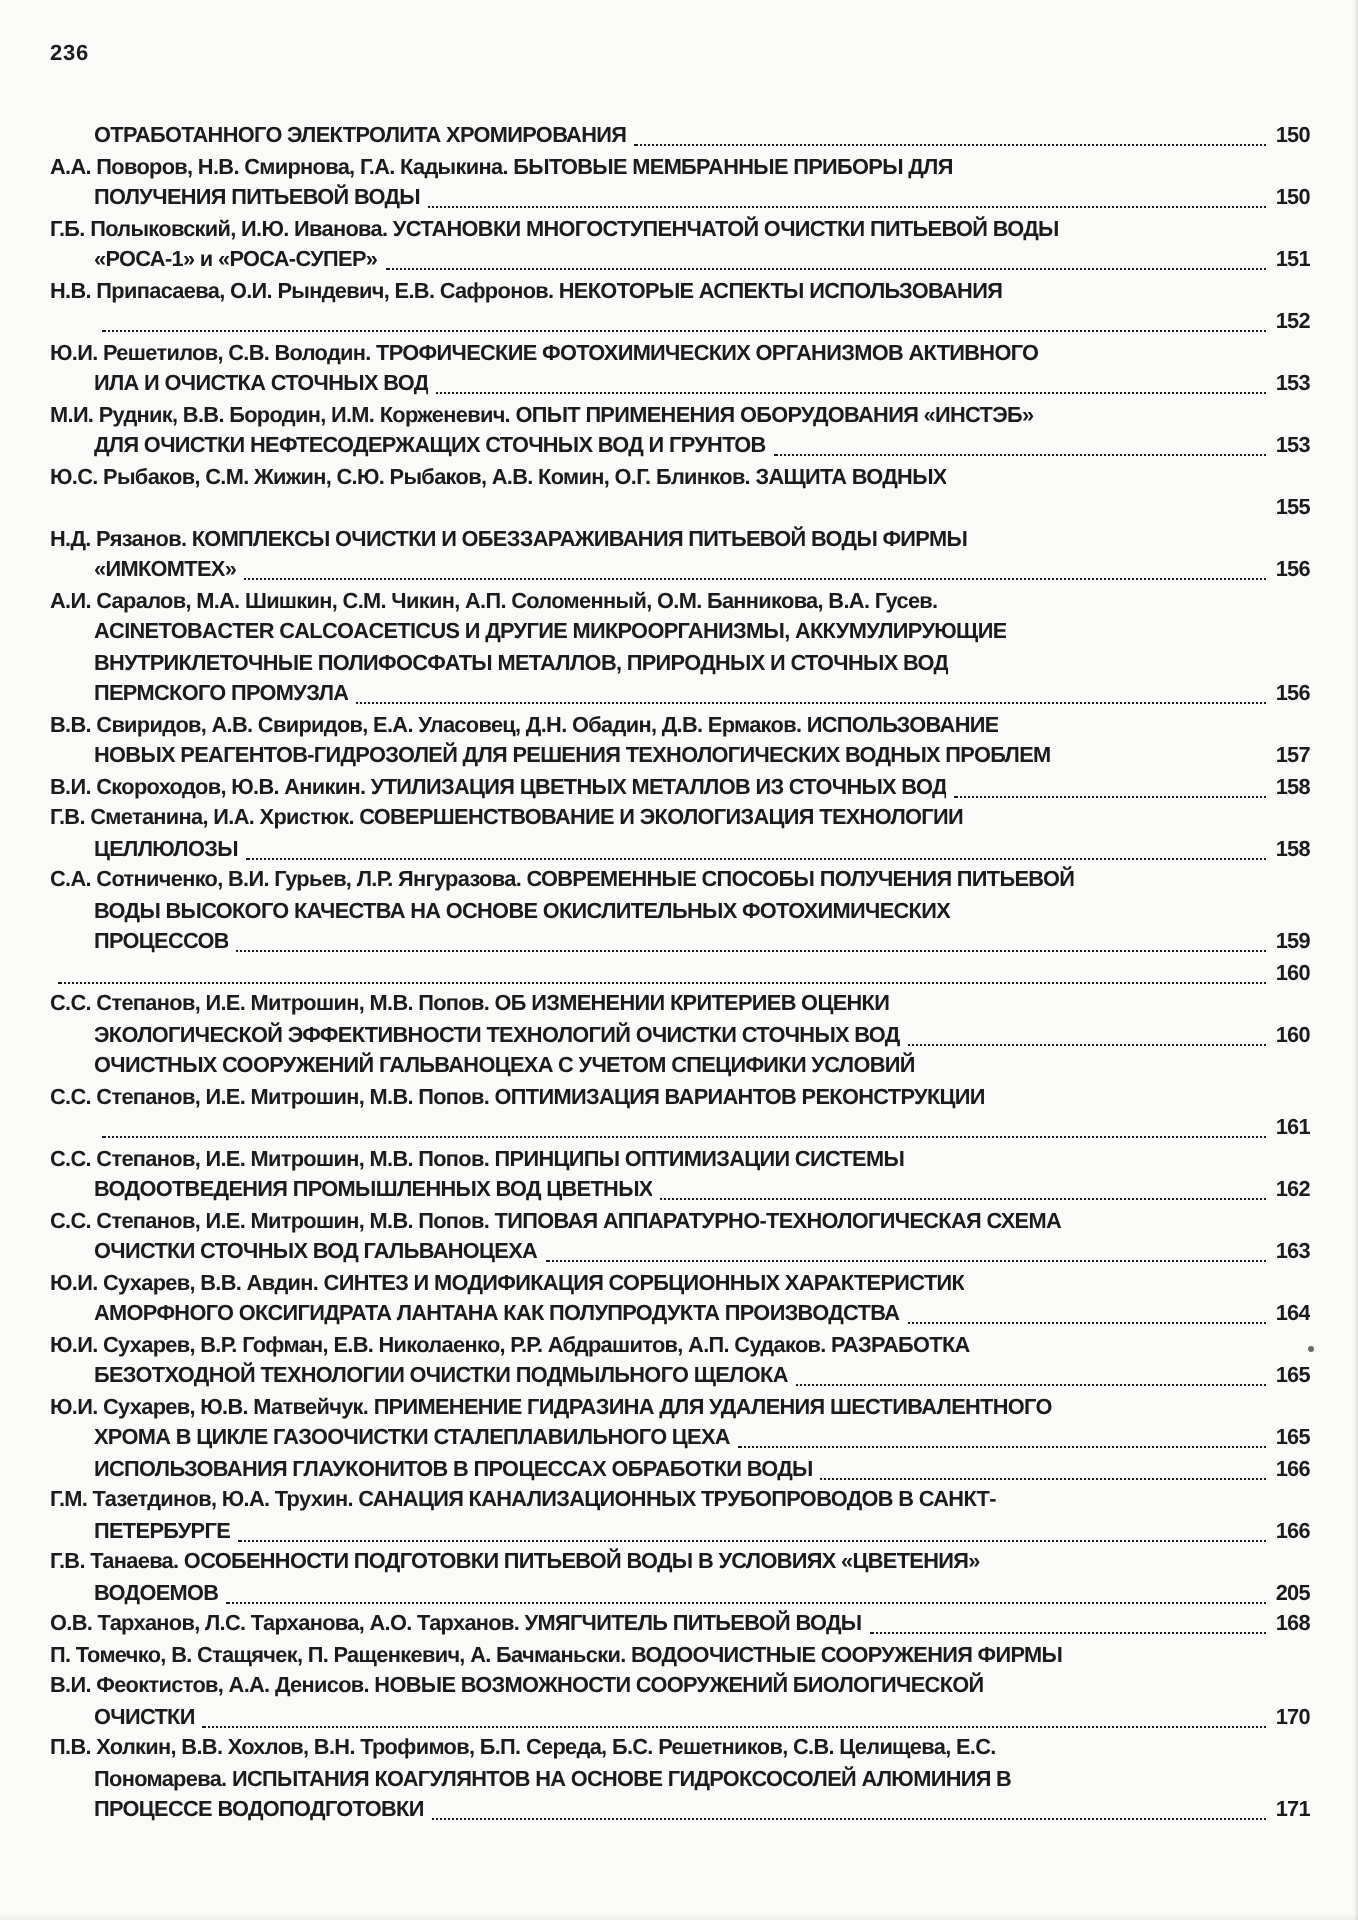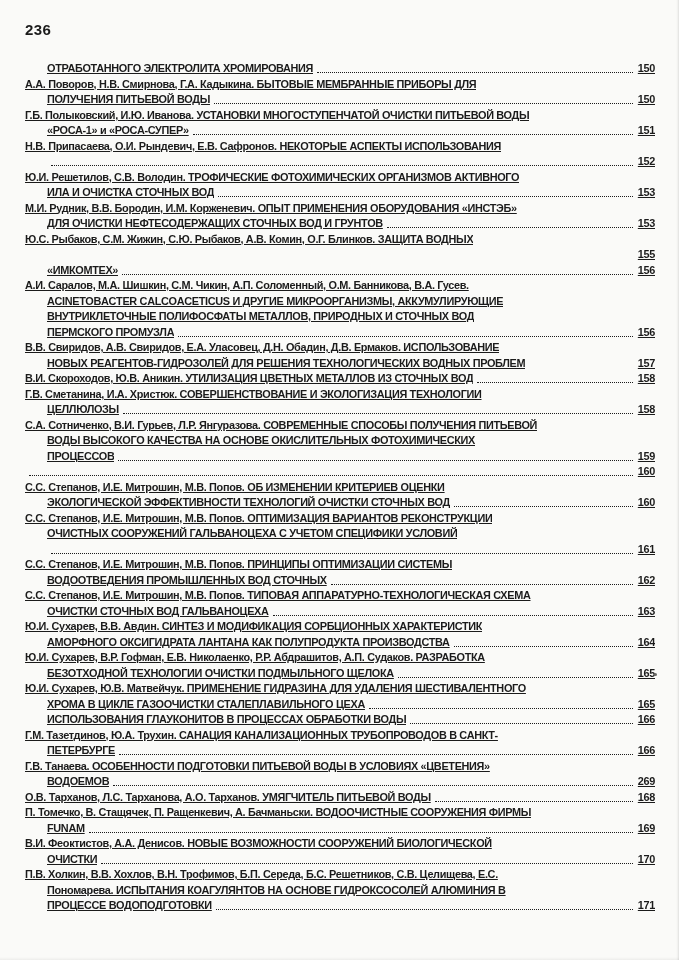--- a/index.html
+++ b/index.html
@@ -21,30 +21,30 @@
     position:absolute;left:0;right:0;bottom:0;height:3px;
     background:linear-gradient(to top, rgba(0,0,0,0.05), transparent);
     pointer-events:none;
   }
   .speck{
     position:absolute;left:654px;top:673px;width:3px;height:3px;
     background:#6a6a66;border-radius:50%;
   }
   .pageno{
     position:absolute;left:25px;top:21px;
-    font-size:15px;letter-spacing:0.4px;
+    font-size:11px;letter-spacing:0.4px;
   }
   .toc{
     position:absolute;left:25px;right:24px;top:61px;
   }
   .line{
     display:flex;align-items:center;
     height:15.5px;line-height:15.5px;
     font-size:10.9px;letter-spacing:-0.33px;
-    white-space:nowrap;overflow:hidden;text-decoration:underline;
+    white-space:nowrap;overflow:hidden;
   }
   .line.indent{padding-left:22px;}
   .txt{flex:0 1 auto;min-width:0;overflow:hidden;}
   .leader{
     flex:1 1 14px;min-width:10px;height:0;
     border-bottom:1.9px dotted #1c1c1c;
     margin:0 5px 3.2px 4px;
     align-self:flex-end;
   }
   .leader.nodots{border-bottom:none;min-width:4px;}
@@ -106,20 +106,24 @@
     <span class="pg">153</span>
   </div>
     <div class="line">
     <span class="txt">Ю.С. Рыбаков, С.М. Жижин, С.Ю. Рыбаков, А.В. Комин, О.Г. Блинков. ЗАЩИТА ВОДНЫХ</span>
 
   </div>
     <div class="line indent">
     <span class="leader nodots"></span>
     <span class="pg">155</span>
   </div>
+    <div class="line">
+    <span class="txt">Н.Д. Рязанов. КОМПЛЕКСЫ ОЧИСТКИ И ОБЕЗЗАРАЖИВАНИЯ ПИТЬЕВОЙ ВОДЫ ФИРМЫ</span>
+
+  </div>
     <div class="line indent">
     <span class="txt">«ИМКОМТЕХ»</span>
     <span class="leader"></span>
     <span class="pg">156</span>
   </div>
     <div class="line">
     <span class="txt">А.И. Саралов, М.А. Шишкин, С.М. Чикин, А.П. Соломенный, О.М. Банникова, В.А. Гусев.</span>
 
   </div>
     <div class="line indent">
@@ -177,38 +181,38 @@
   </div>
     <div class="line">
     <span class="txt">С.С. Степанов, И.Е. Митрошин, М.В. Попов. ОБ ИЗМЕНЕНИИ КРИТЕРИЕВ ОЦЕНКИ</span>
 
   </div>
     <div class="line indent">
     <span class="txt">ЭКОЛОГИЧЕСКОЙ ЭФФЕКТИВНОСТИ ТЕХНОЛОГИЙ ОЧИСТКИ СТОЧНЫХ ВОД</span>
     <span class="leader"></span>
     <span class="pg">160</span>
   </div>
+    <div class="line indent">
+    <span class="txt">ОЧИСТНЫХ СООРУЖЕНИЙ ГАЛЬВАНОЦЕХА С УЧЕТОМ СПЕЦИФИКИ УСЛОВИЙ</span>
+
+  </div>
     <div class="line">
     <span class="txt">С.С. Степанов, И.Е. Митрошин, М.В. Попов. ОПТИМИЗАЦИЯ ВАРИАНТОВ РЕКОНСТРУКЦИИ</span>
 
   </div>
     <div class="line indent">
-    <span class="txt">ОЧИСТНЫХ СООРУЖЕНИЙ ГАЛЬВАНОЦЕХА С УЧЕТОМ СПЕЦИФИКИ УСЛОВИЙ</span>
-
-  </div>
-    <div class="line indent">
     <span class="leader"></span>
     <span class="pg">161</span>
   </div>
     <div class="line">
     <span class="txt">С.С. Степанов, И.Е. Митрошин, М.В. Попов. ПРИНЦИПЫ ОПТИМИЗАЦИИ СИСТЕМЫ</span>
 
   </div>
     <div class="line indent">
-    <span class="txt">ВОДООТВЕДЕНИЯ ПРОМЫШЛЕННЫХ ВОД СТОЧНЫХ</span>
+    <span class="txt">ВОДООТВЕДЕНИЯ ПРОМЫШЛЕННЫХ ВОД ЦВЕТНЫХ</span>
     <span class="leader"></span>
     <span class="pg">162</span>
   </div>
     <div class="line">
     <span class="txt">С.С. Степанов, И.Е. Митрошин, М.В. Попов. ТИПОВАЯ АППАРАТУРНО-ТЕХНОЛОГИЧЕСКАЯ СХЕМА</span>
 
   </div>
     <div class="line indent">
     <span class="txt">ОЧИСТКИ СТОЧНЫХ ВОД ГАЛЬВАНОЦЕХА</span>
     <span class="leader"></span>
@@ -255,35 +259,30 @@
     <span class="leader"></span>
     <span class="pg">166</span>
   </div>
     <div class="line">
     <span class="txt">Г.В. Танаева. ОСОБЕННОСТИ ПОДГОТОВКИ ПИТЬЕВОЙ ВОДЫ В УСЛОВИЯХ «ЦВЕТЕНИЯ»</span>
 
   </div>
     <div class="line indent">
     <span class="txt">ВОДОЕМОВ</span>
     <span class="leader"></span>
-    <span class="pg">269</span>
+    <span class="pg">205</span>
   </div>
     <div class="line">
     <span class="txt">О.В. Тарханов, Л.С. Тарханова, А.О. Тарханов. УМЯГЧИТЕЛЬ ПИТЬЕВОЙ ВОДЫ</span>
     <span class="leader"></span>
     <span class="pg">168</span>
   </div>
     <div class="line">
     <span class="txt">П. Томечко, В. Стащячек, П. Ращенкевич, А. Бачманьски. ВОДООЧИСТНЫЕ СООРУЖЕНИЯ ФИРМЫ</span>
 
-  </div>
-    <div class="line indent">
-    <span class="txt">FUNAM</span>
-    <span class="leader"></span>
-    <span class="pg">169</span>
   </div>
     <div class="line">
     <span class="txt">В.И. Феоктистов, А.А. Денисов. НОВЫЕ ВОЗМОЖНОСТИ СООРУЖЕНИЙ БИОЛОГИЧЕСКОЙ</span>
 
   </div>
     <div class="line indent">
     <span class="txt">ОЧИСТКИ</span>
     <span class="leader"></span>
     <span class="pg">170</span>
   </div>

